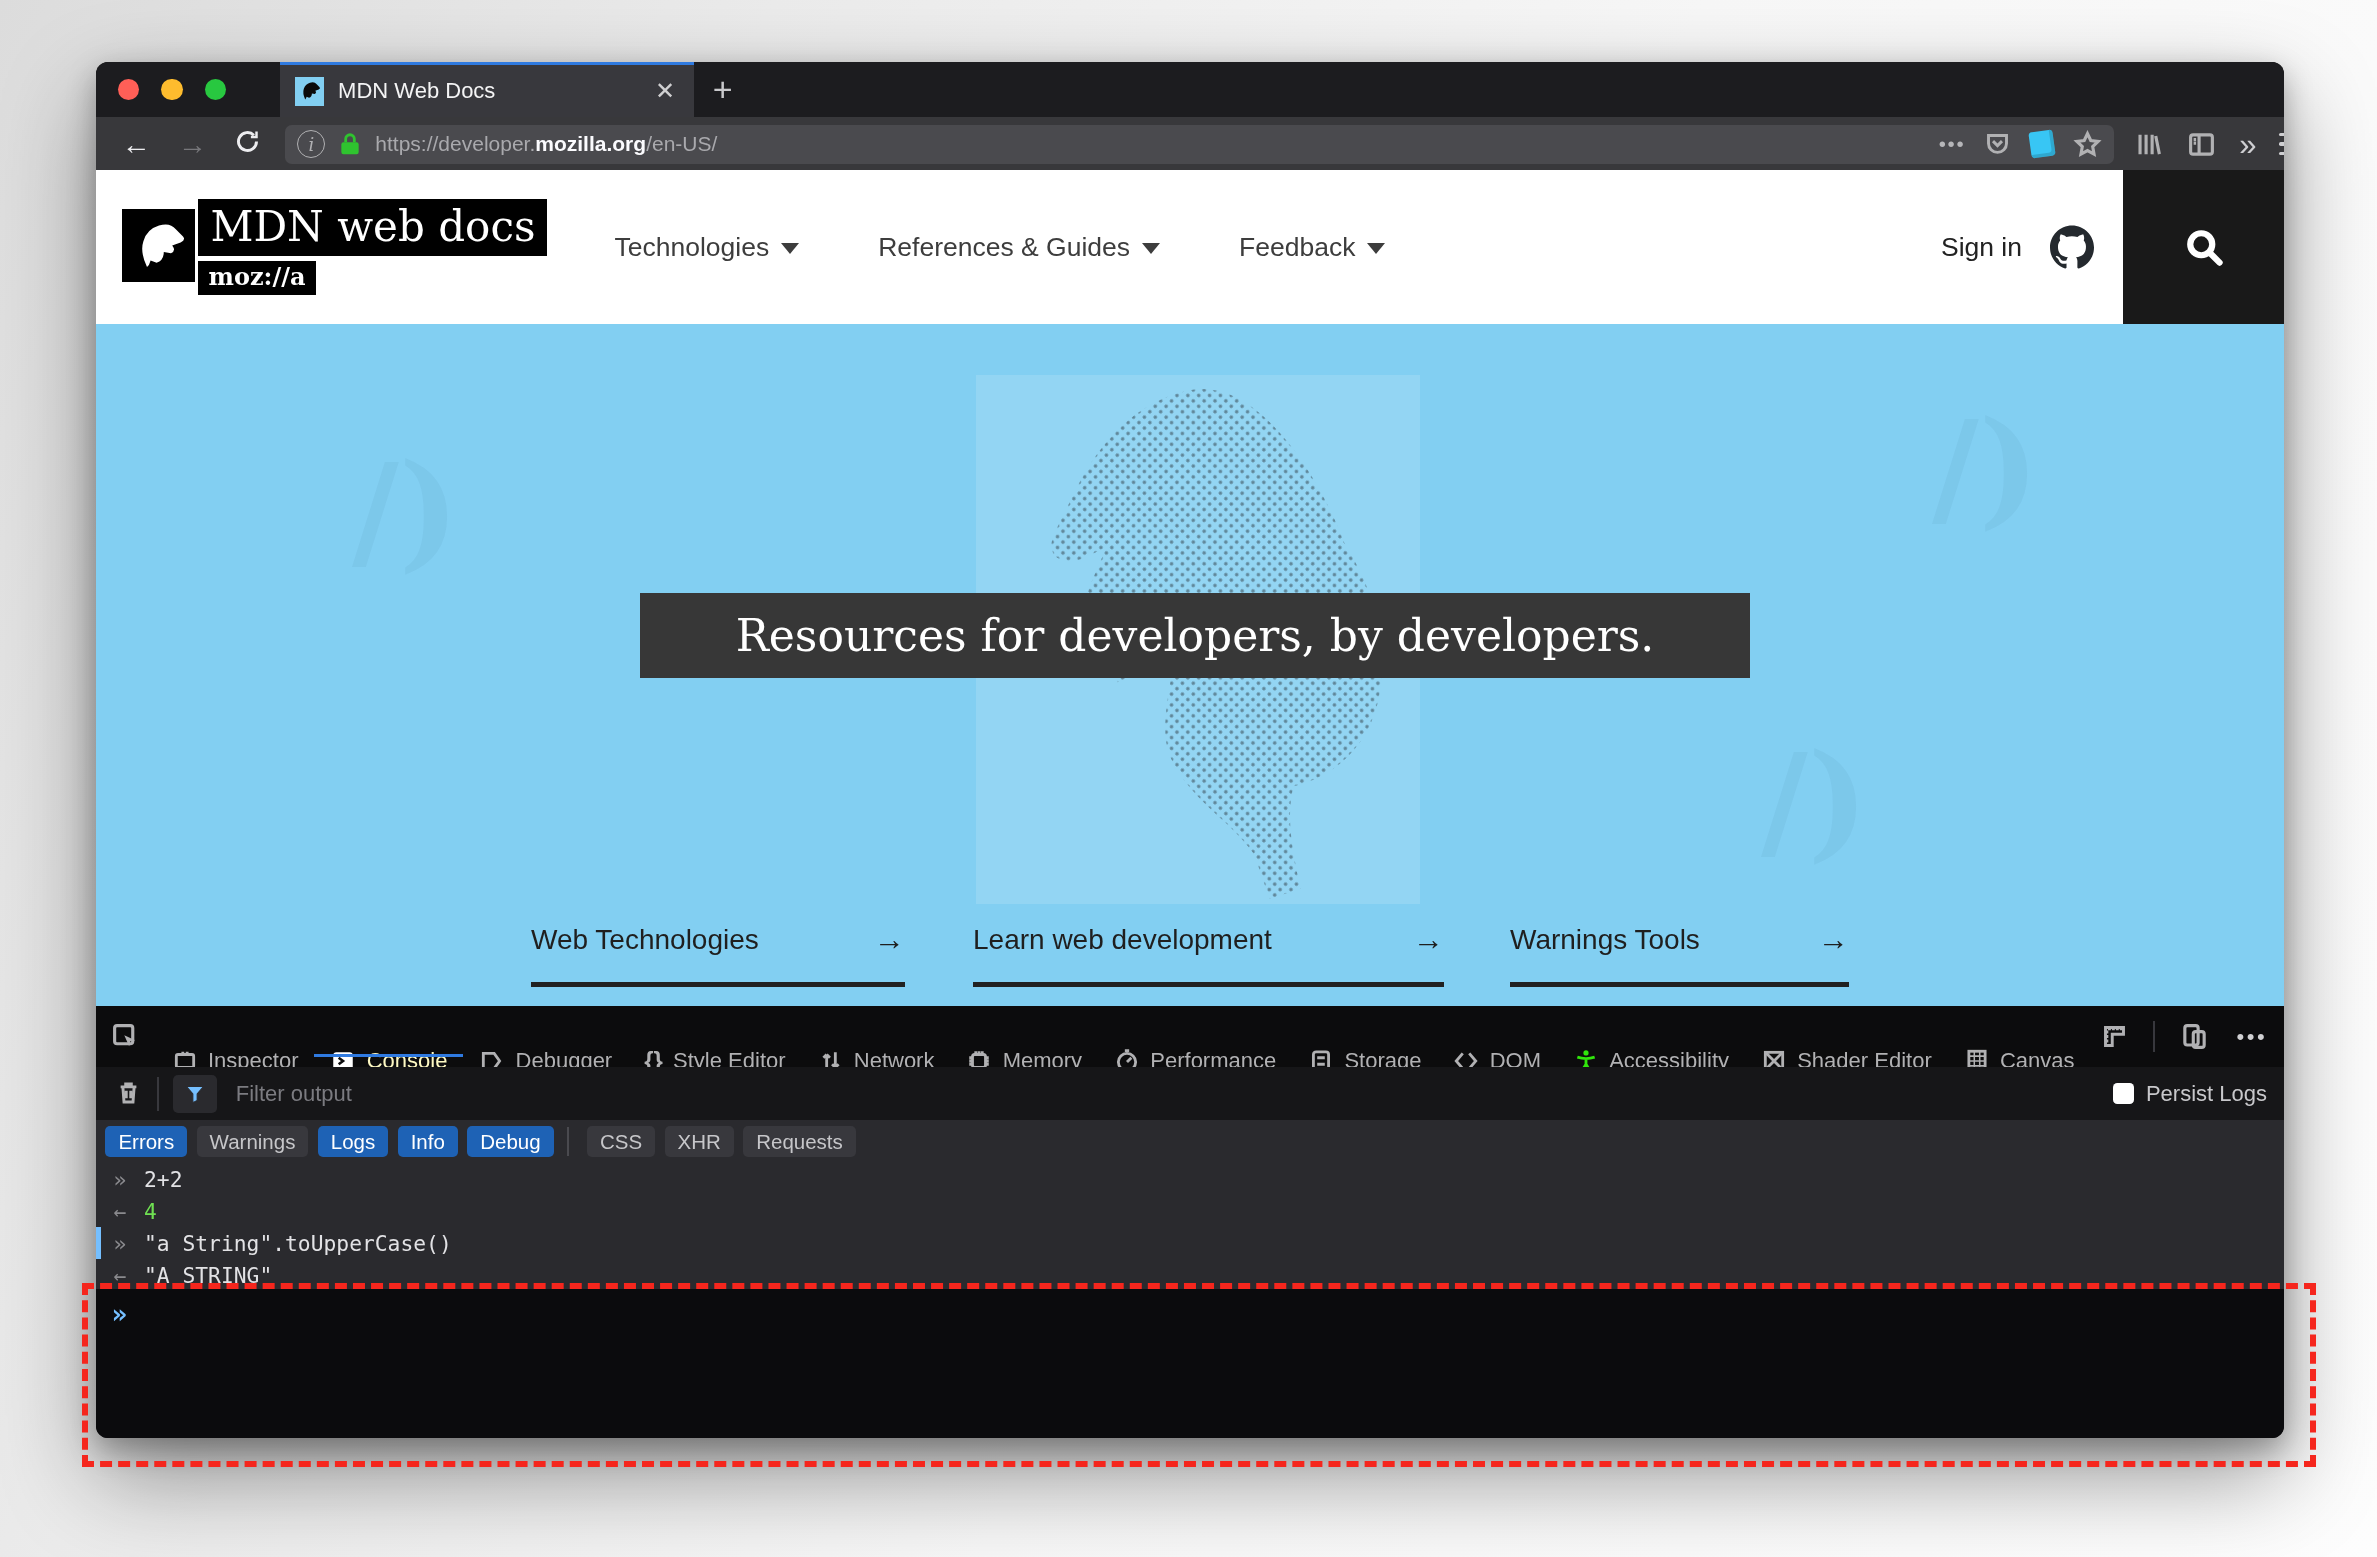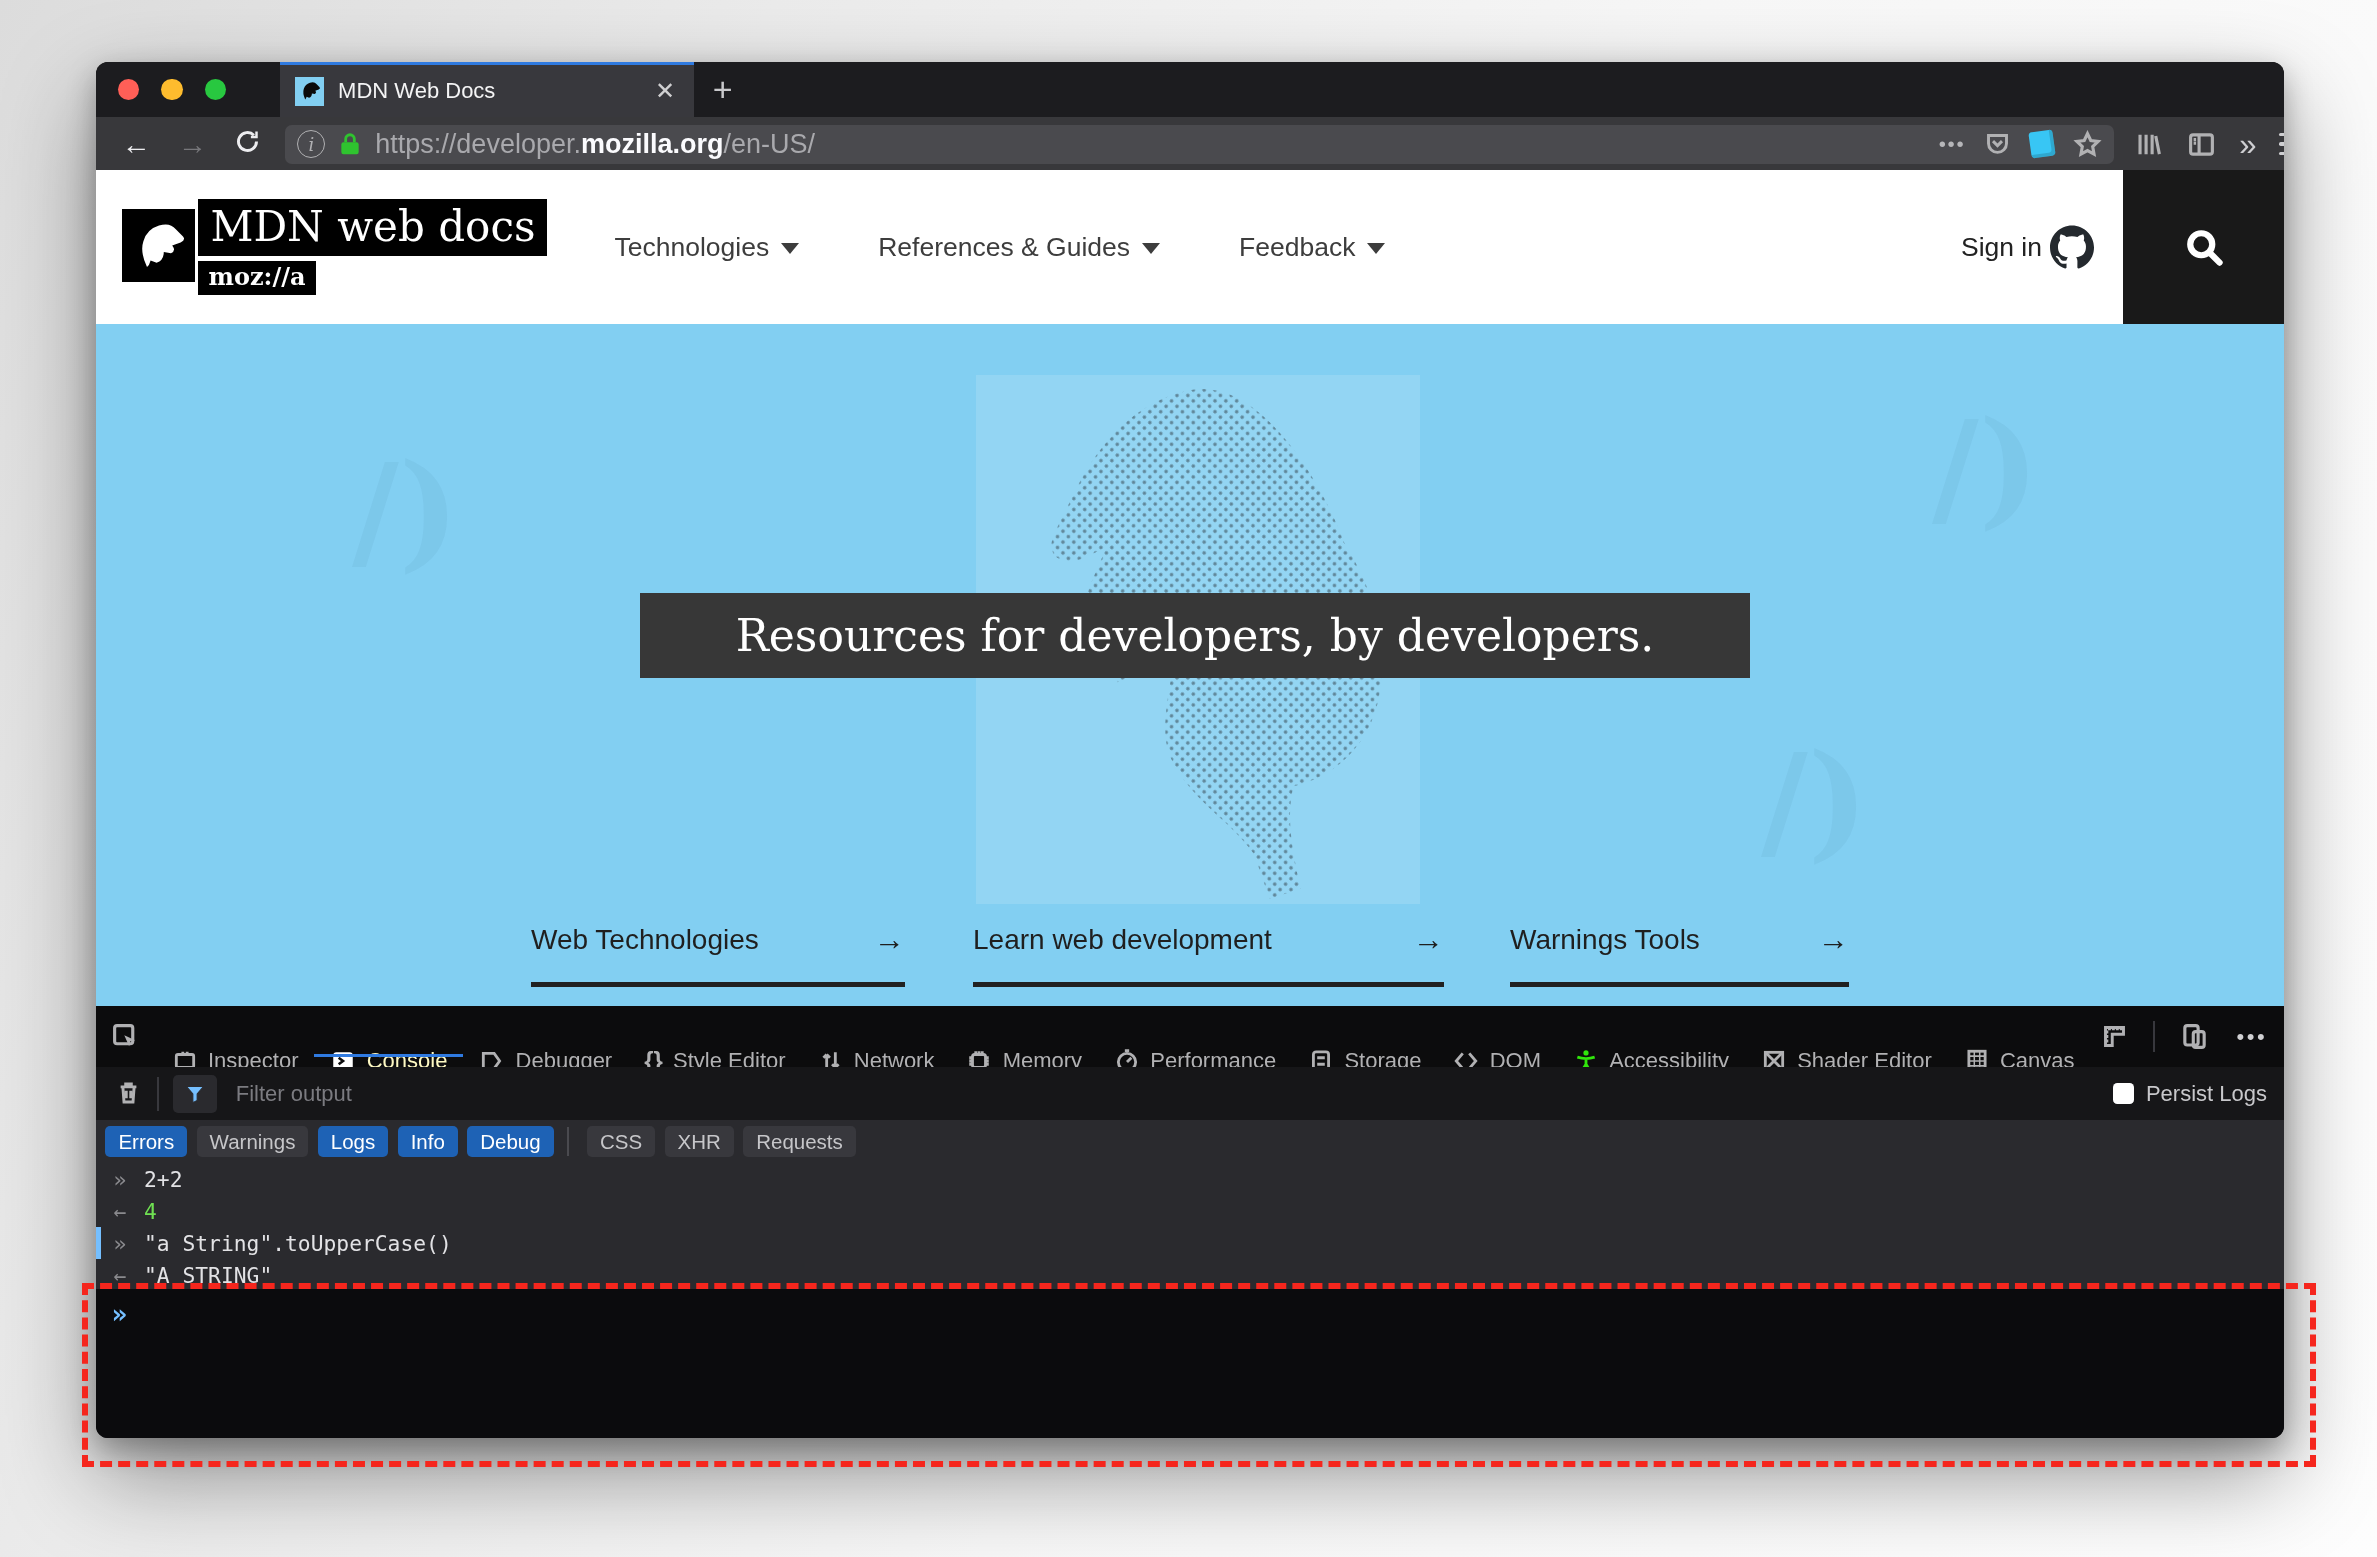--- a/index.html
+++ b/index.html
@@ -32,41 +32,41 @@
   
   .urlbar{position:absolute;left:0;top:55px;width:100%;height:54px;background:#38383b;display:flex;align-items:center;border-bottom:0.9px solid #222;}
   .navbtn{font-size:29px;color:#ededf0;padding:0 13.7px;line-height:1;}
   .navbtn.dim{color:#77777b;}
   .urlfield{
     flex:0 0 auto;width:1805px;height:39px;margin-left:10.2px;background:#4a4a4e;border-radius:6.8px;
     display:flex;align-items:center;padding:0 12px;gap:12px;
   }
   .urlfield .grow{flex:1;}
   .icon-ii{width:26px;height:26px;border:1.7px solid #b1b1b3;border-radius:50%;color:#b1b1b3;font-size:18px;display:flex;align-items:center;justify-content:center;font-family:"DejaVu Serif",serif;font-style:italic;}
-  .urltext{font-size:27px;color:#a9a9ad;white-space:nowrap;}
+  .urltext{font-size:21px;color:#a9a9ad;white-space:nowrap;}
   .urltext b{color:#fbfbfe;font-weight:700;}
   .fieldicons{display:flex;align-items:center;gap:19px;color:#b6b6b9;}
   .meatball{font-size:20.5px;letter-spacing:1.7px;color:#b6b6b9;}
   .chromeicons{display:flex;align-items:center;gap:22px;margin-left:19px;color:#cfcfd2;}
   .guillemet{font-size:31px;color:#cfcfd2;line-height:1;}
   .hamburger{display:flex;flex-direction:column;gap:6px;}
   .hamburger i{display:block;width:29px;height:3.4px;background:#cfcfd2;border-radius:1.7px;}
   .note-ext{width:24px;height:26px;background:var(--extension-blue,#38c6f4);border-radius:3.4px;transform:rotate(-8deg);box-shadow:inset -3.4px -3.4px 0 rgba(0,0,0,.15);}
   
   .mdnheader{position:absolute;left:0;top:108px;width:100%;height:154px;background:#ffffff;display:flex;align-items:center;}
   .logo{display:flex;align-items:flex-start;margin-left:26px;}
   .logo-dino{width:73px;height:73px;background:#000;display:flex;align-items:center;justify-content:center;margin-top:10.2px;}
   .logo-dino svg{width:60px;height:60px;fill:#fff;}
   .wordmark-col{display:flex;flex-direction:column;margin-left:3.4px;}
   .wordmark{background:#000;color:#fff;font-family:"DejaVu Serif",serif;font-size:42px;padding:6.8px 12px 8.5px;line-height:1;}
   .mozsub{background:#000;color:#fff;font-family:"DejaVu Serif",serif;font-weight:700;font-size:24px;padding:4.3px 10.2px 6px;align-self:flex-start;margin-top:4.3px;line-height:1;}
   .mainnav{display:flex;gap:79px;margin-left:67px;}
   .navitem{font-size:26.5px;color:#3d3d3d;display:flex;align-items:center;gap:12px;}
   .caret{width:0;height:0;border-left:9.4px solid transparent;border-right:9.4px solid transparent;border-top:11px solid #3d3d3d;margin-top:3.4px;}
-  .signin{margin-left:auto;display:flex;align-items:center;gap:8px;margin-right:29px;}
+  .signin{margin-left:auto;display:flex;align-items:center;gap:28px;margin-right:29px;}
   .signin-label{font-size:26.5px;color:#222;}
   .octocat{width:44px;height:44px;fill:#24292e;}
   .hdr-search{width:161px;height:154px;background:#191919;display:flex;align-items:center;justify-content:center;flex:0 0 auto;}
   .mag{stroke:#fff;fill:none;stroke-width:3.4;}
   
   .hero{position:absolute;left:0;top:262px;width:100%;height:682px;background:var(--hero-blue,#82cff2);overflow:hidden;}
   .hero-ghost{position:absolute;font-family:"DejaVu Serif",serif;color:rgba(0,40,70,.045);font-size:128px;font-weight:700;}
   .dino-box{position:absolute;left:880px;top:51px;width:444px;height:529px;background:rgba(255,255,255,.14);}
   .dino-box svg{width:100%;height:100%;}
   .headline{

